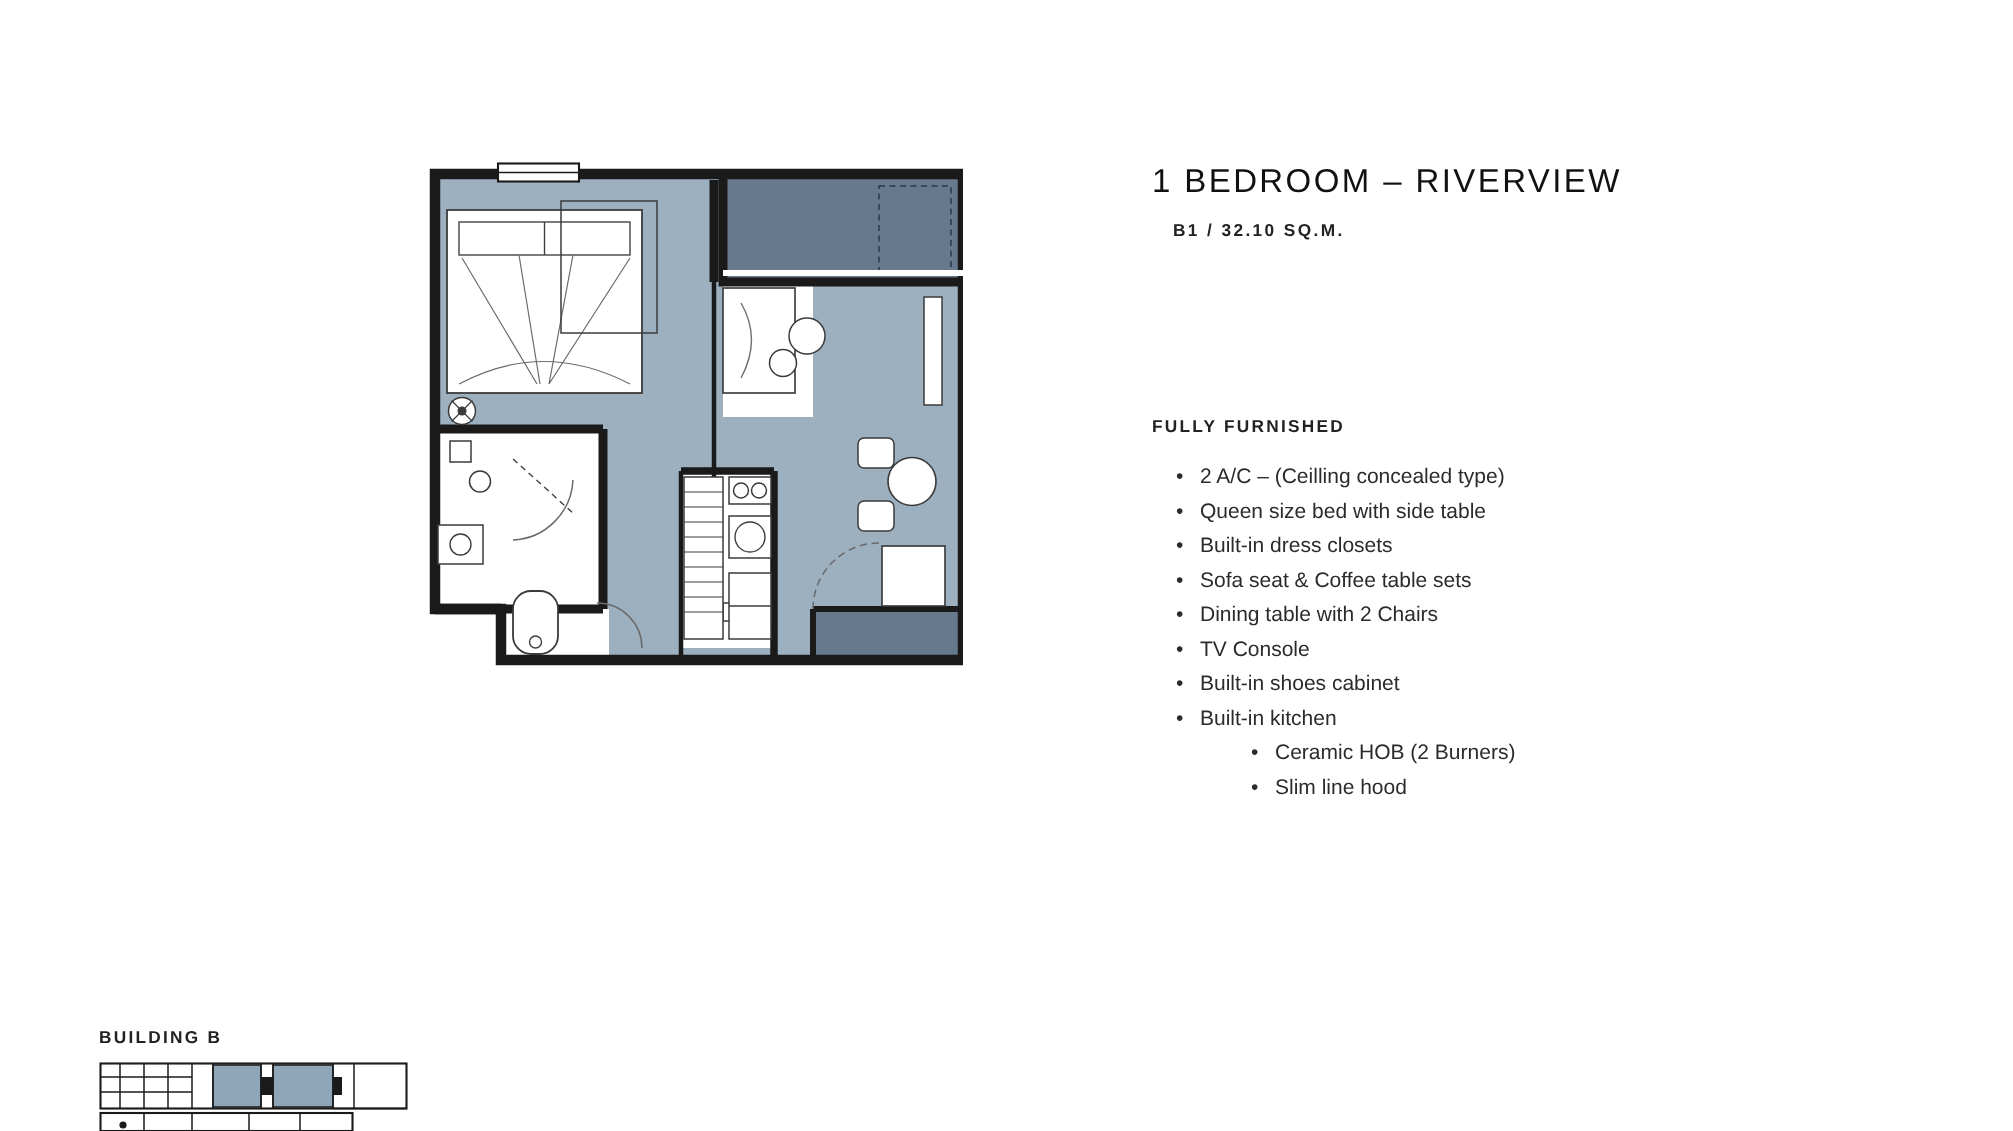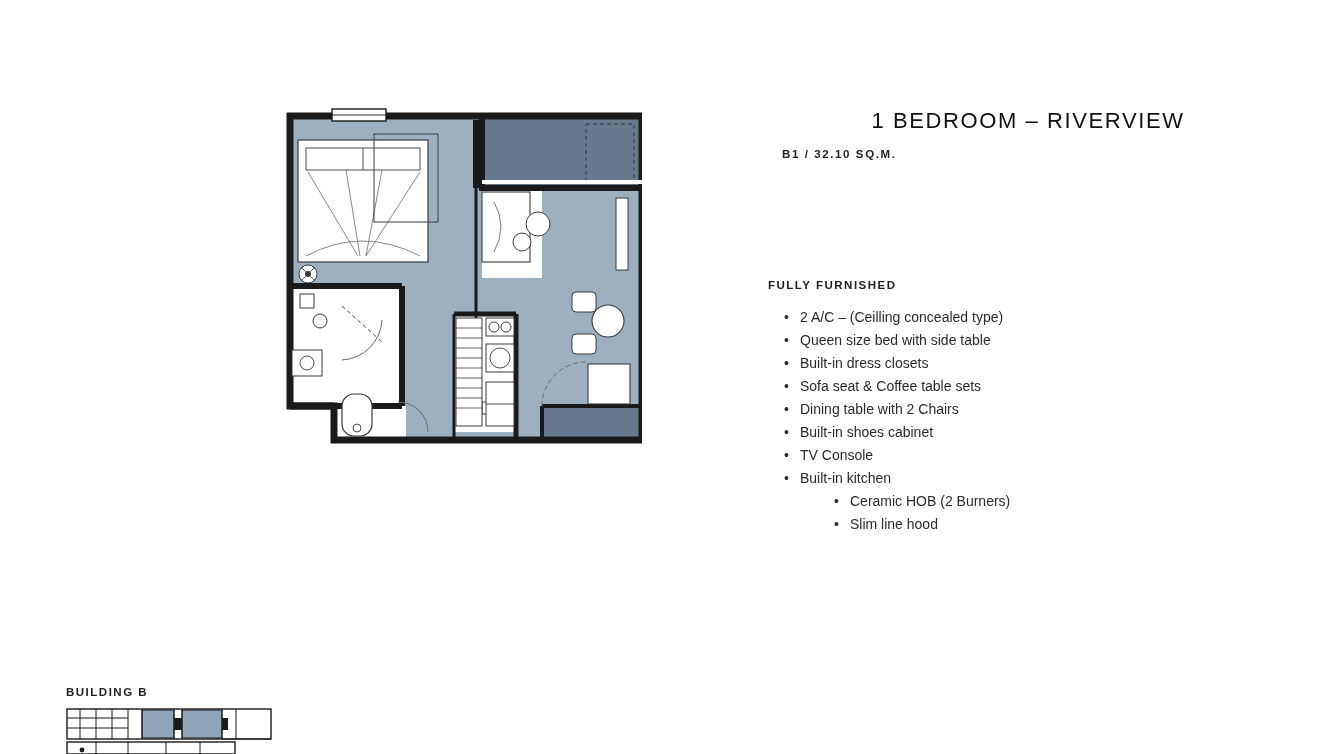--- a/index.html
+++ b/index.html
@@ -35,21 +35,20 @@
     top: 108px;
     width: 520px;
   }
   #unit-title {
     font-size: 22px;
     letter-spacing: 1.6px;
     font-weight: 400;
     color: #111111;
     margin: 0 0 10px 0;
     white-space: nowrap;
-    text-align: center;
   }
   #unit-subtitle {
     font-size: 11.5px;
     letter-spacing: 1.6px;
     font-weight: 700;
     color: #222222;
     margin: 14px;
   }
   #furnish-heading {
     position: absolute;
@@ -269,22 +268,22 @@
 </div>
 
 <div id="furnish-heading">FULLY FURNISHED</div>
 
 <ul id="features-list">
   <li>2 A/C  –  (Ceilling concealed type)</li>
   <li>Queen size bed with side table</li>
   <li>Built-in dress closets</li>
   <li>Sofa seat &amp; Coffee table sets</li>
   <li>Dining table with 2 Chairs</li>
+  <li>TV Console</li>
   <li>Built-in shoes cabinet</li>
-  <li>TV Console</li>
   <li class="has-sub">
     <span>Built-in kitchen</span>
     <ul class="sub-list">
       <li>Ceramic HOB (2 Burners)</li>
       <li>Slim line hood</li>
     </ul>
   </li>
 </ul>
 
 <div id="keyplan-heading">BUILDING B</div>

